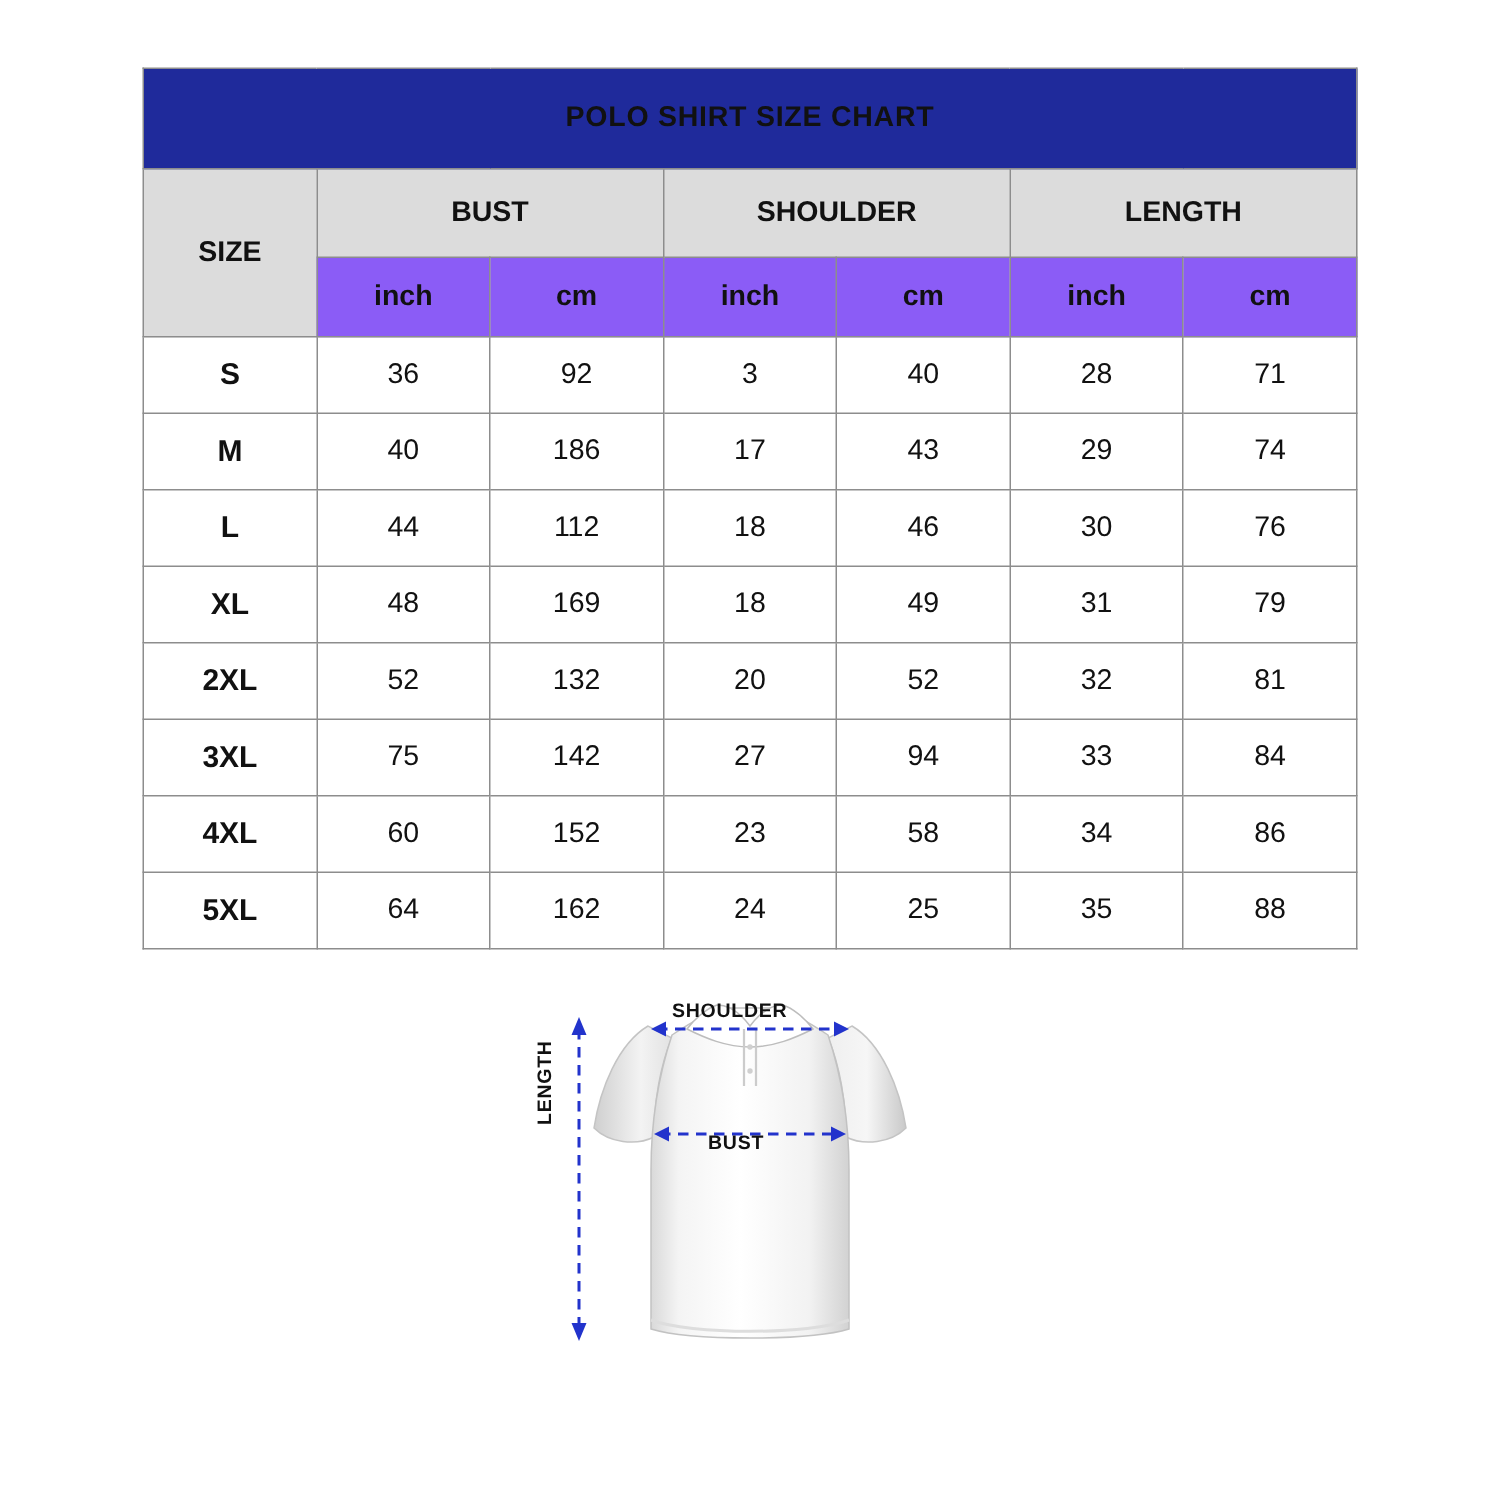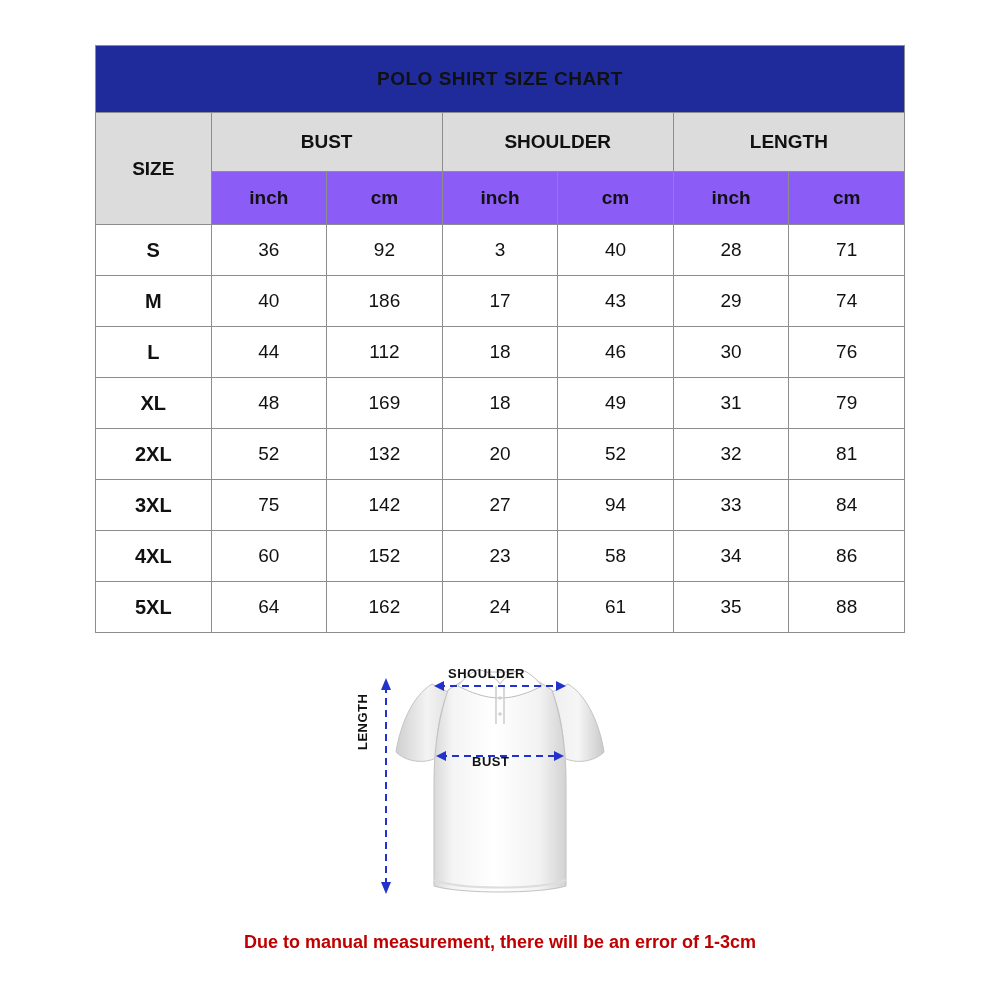--- a/index.html
+++ b/index.html
@@ -203,21 +203,21 @@
           <td>23</td>
           <td>58</td>
           <td>34</td>
           <td>86</td>
         </tr>
         <tr>
           <td class="size-cell">5XL</td>
           <td>64</td>
           <td>162</td>
           <td>24</td>
-          <td>61</td>
+          <td>25</td>
           <td>35</td>
           <td>88</td>
         </tr>
       </tbody>
     </table>
   </div>
 
   <div class="illus">
     <svg class="shirt-svg" width="260" height="280" viewBox="0 0 260 280">
       <defs>
@@ -268,15 +268,14 @@
 
       <line x1="16" y1="46" x2="16" y2="246" stroke="#2233cc" stroke-width="2" stroke-dasharray="7,5"></line>
       <polygon points="16,38 11,50 21,50" fill="#2233cc"></polygon>
       <polygon points="16,254 11,242 21,242" fill="#2233cc"></polygon>
     </svg>
     <div class="lbl lbl-shoulder">SHOULDER</div>
     <div class="lbl lbl-bust">BUST</div>
     <div class="lbl lbl-length">LENGTH</div>
   </div>
 
-  <div class="note">Due to manual measurement, there will be an error of 1-3cm</div>
 
 </div>
 
 </body></html>

